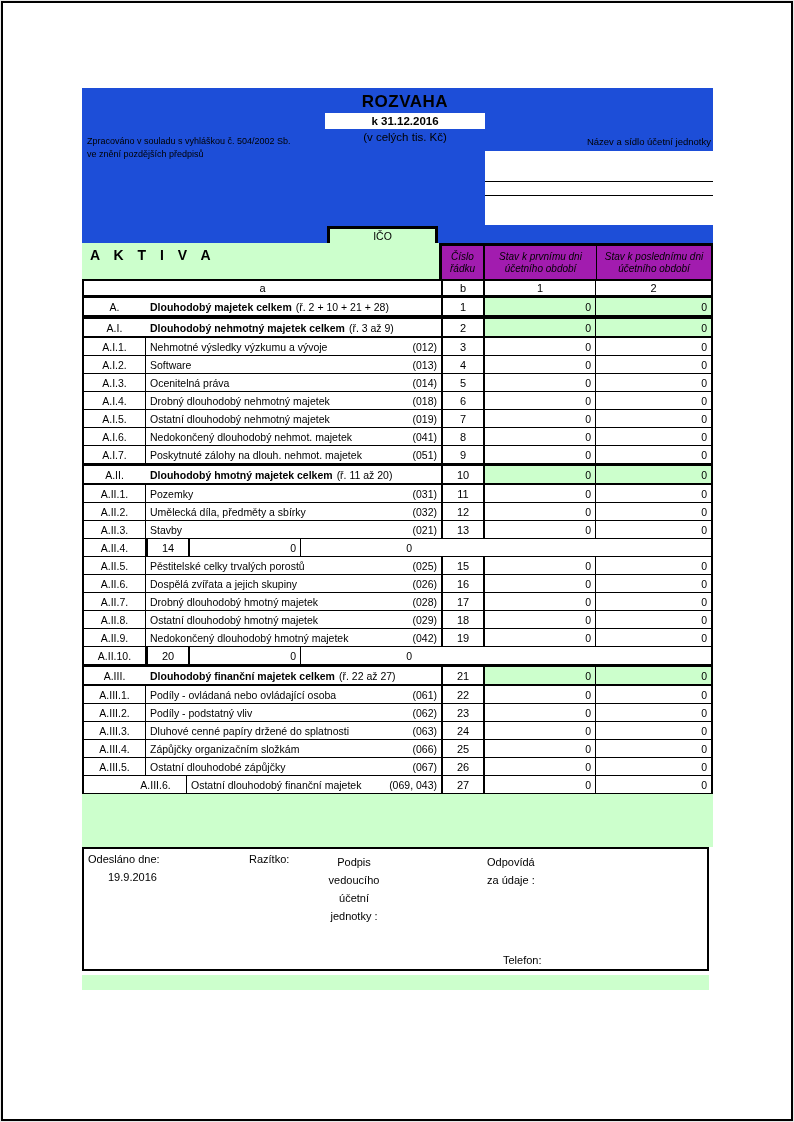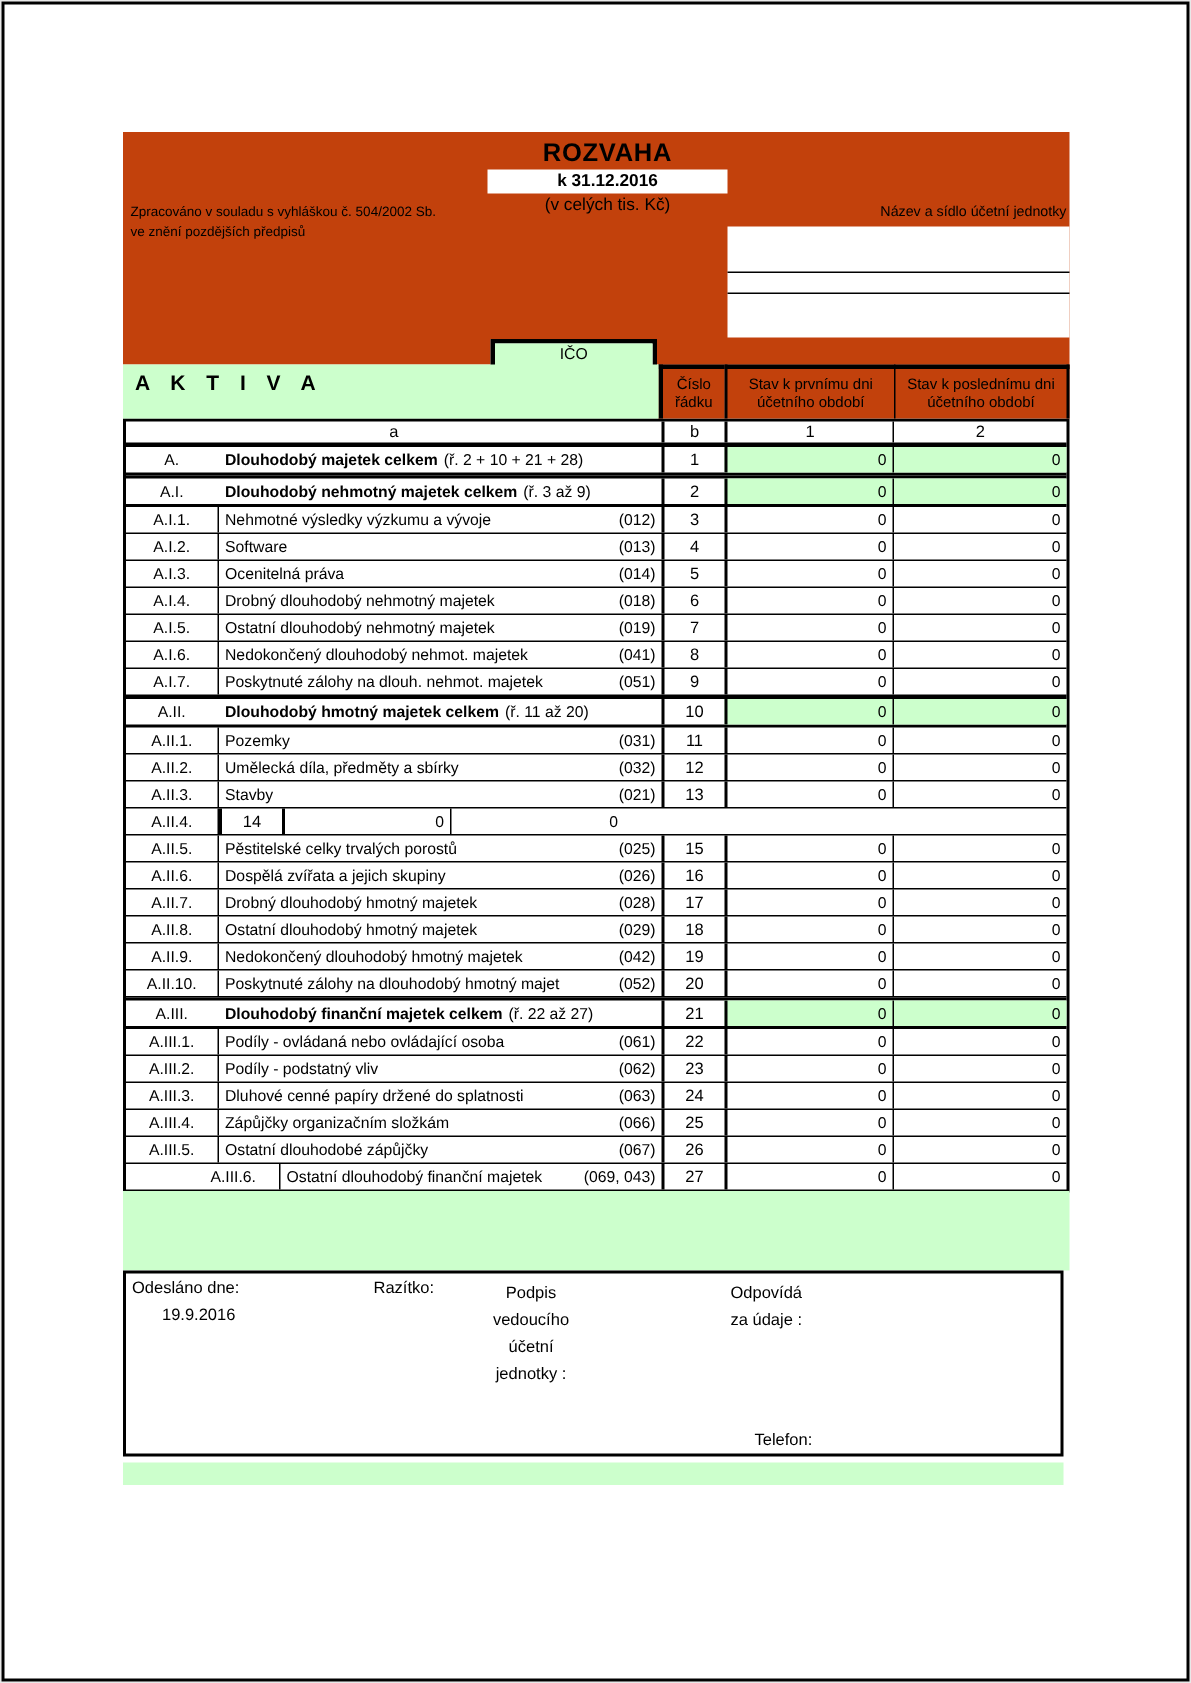--- a/index.html
+++ b/index.html
@@ -2,43 +2,43 @@
 <html><head>
 <meta charset="utf-8">
 <style>
   * { margin:0; padding:0; box-sizing:border-box; }
   html,body { width:794px; height:1122px; background:#e8e8e8; }
   body { font-family:"Liberation Sans","DejaVu Sans",sans-serif; color:#000; position:relative; }
   .page { position:absolute; left:1px; top:1px; width:792px; height:1120px;
           border:2px solid #000; background:#fff; overflow:hidden; }
 
   
-  .hdr { position:absolute; left:79px; top:85px; width:631px; height:155px; background:#c2410c; }
+  .hdr { position:absolute; left:79px; top:85px; width:631px; height:155px; background:#1d4ed8; }
   .title { position:absolute; left:243px; top:4px; width:160px; text-align:center;
            font-size:17px; font-weight:bold; letter-spacing:0.5px; }
   .datebox { position:absolute; left:243px; top:25px; width:160px; height:16px; background:#fff;
              text-align:center; font-size:11.5px; font-weight:bold; line-height:16px; }
   .units { position:absolute; left:233px; top:43px; width:180px; text-align:center; font-size:11.5px; }
   .reg { position:absolute; left:5px; top:47px; width:270px; font-size:9px; line-height:13px; }
   .entity { position:absolute; right:2px; top:48px; width:250px; text-align:right; font-size:9.5px; }
   .icobox { position:absolute; left:245px; top:90px; width:111px; height:39px;
             border:3px solid #000; background:#fff;margin-top:48px; }
   .icobox .ico-top { height:16px; background:#ccffcc; border-bottom:1px solid #000;
                      text-align:center; font-size:10.5px; line-height:15px; }
   .namebox { position:absolute; left:403px; top:63px; width:228px; height:74px; background:#fff; }
   .nameline { position:absolute; left:0; width:228px; border-top:1px solid #000; }
 
   
   .tbl { position:absolute; left:79px; top:240px; width:631px; }
   .thead { display:flex; height:36px; }
   .th-a { width:357px; background:#ccffcc; position:relative; }
   .aktiva { position:absolute; left:8px; bottom:16px; font-size:14px; font-weight:bold; letter-spacing:5px; }
-  .th-cell { background:#c2410c; border-top:3px solid #000; border-bottom:0;
+  .th-cell { background:#a21caf; border-top:3px solid #000; border-bottom:0;
              font-size:10px; line-height:11.5px; display:flex; align-items:center; justify-content:center;
-             text-align:center; padding:1px 2px; }
+             text-align:center; padding:1px 2px;font-style:italic; }
   .th-b  { width:44px;  border-left:3px solid #000; }
   .th-1  { width:113px; border-left:2px solid #000; }
   .th-2  { width:117px; border-left:1px solid #000; border-right:2px solid #000; }
 
   .tbody { border:2px solid #000; width:631px; }
   .row { display:flex; border-bottom:1px solid #000; align-items:stretch; font-size:10.5px; }
   .row:last-child { border-bottom:0;margin-left:41px; }
   .row > div { display:flex; align-items:center; }
   .c-code  { width:62px; justify-content:center; border-right:1px solid #000; }
   .row.merged .c-code { border-right:1px solid transparent; }
@@ -309,24 +309,20 @@
       <span><span class="lbl-main">Nedokončený dlouhodobý hmotný majetek</span><span class="lbl-ref"></span></span>
       <span class="acct">(042)</span>
     </div>
     <div class="c-num">19</div>
     <div class="c-v1">0</div>
     <div class="c-v2">0</div>
   </div>
 
   <div class="row">
     <div class="c-code">A.II.10.</div>
-    <div class="c-label">
-      <span><span class="lbl-main">Poskytnuté zálohy na dlouhodobý hmotný majet</span><span class="lbl-ref"></span></span>
-      <span class="acct">(052)</span>
-    </div>
     <div class="c-num">20</div>
     <div class="c-v1">0</div>
     <div class="c-v2">0</div>
   </div>
 
   <div class="row bold merged">
     <div class="c-code">A.III.</div>
     <div class="c-label">
       <span><span class="lbl-main">Dlouhodobý finanční majetek celkem</span><span class="lbl-ref">(ř. 22 až 27)</span></span>
       <span class="acct"></span>

